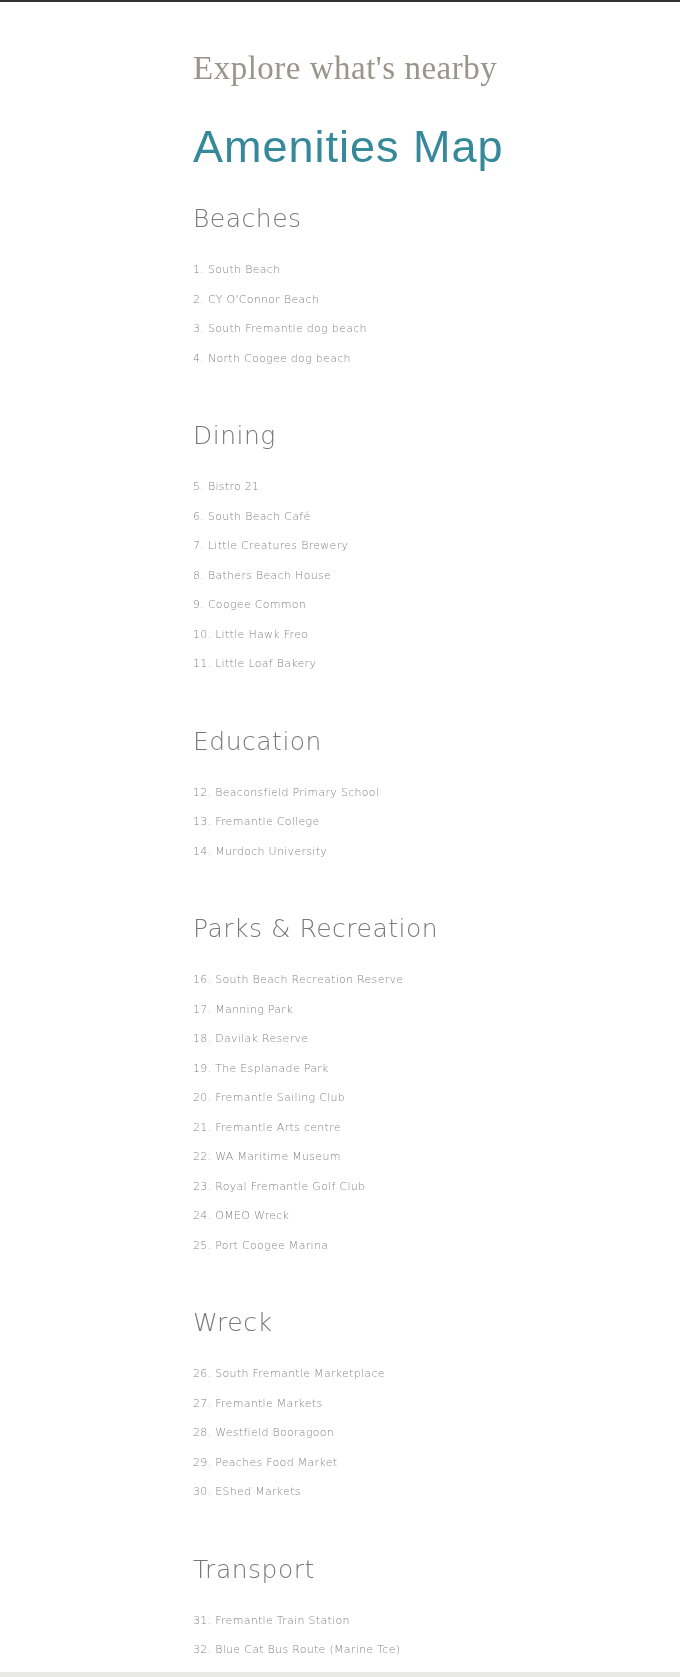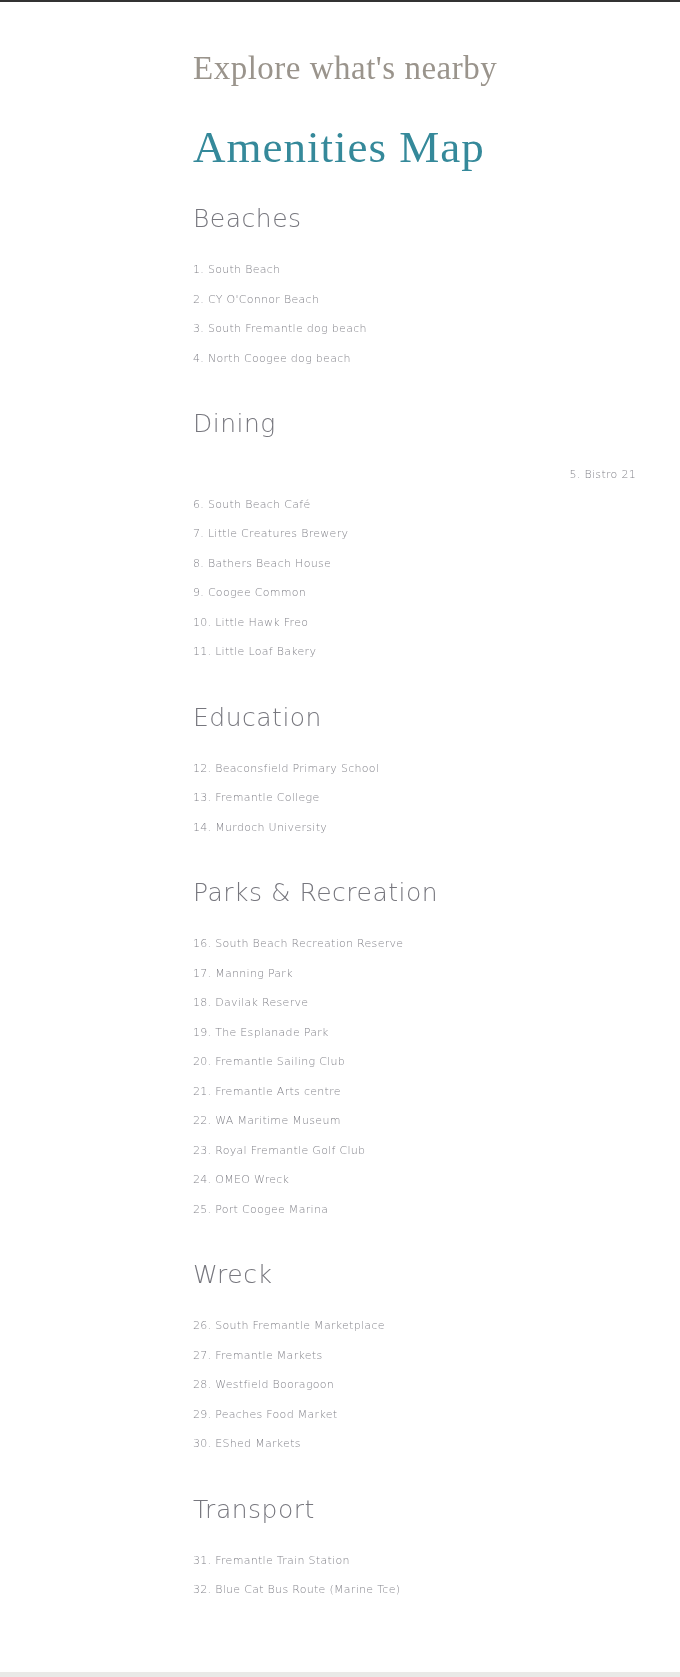--- a/index.html
+++ b/index.html
@@ -35,30 +35,30 @@
   .eyebrow {
     font-family: "Liberation Serif", "DejaVu Serif", serif;
     font-weight: 400;
     font-size: 33px;
     line-height: 44px;
     letter-spacing: 0.5px;
     color: var(--eyebrow-gray, #9a948c);
     margin: 0;
   }
   .page-title {
-    font-family: Liberation Serif, serif;
+    font-family: Liberation Sans, sans-serif;
     font-weight: 300;
     font-size: 45px;
     line-height: 62px;
     letter-spacing: 1px;
     color: var(--accent-teal, #35899a);
     margin: 26px 0 0 0;
   }
   .sections section {
-    margin-top: 34px;
+    margin-top: 46px;
   }
   .sections section:first-child {
     margin-top: 24px;
   }
   .section-heading {
     font-size: 25px;
     line-height: 34px;
     font-weight: 300;
     letter-spacing: 0.5px;
     color: var(--heading-gray, #77777e);
@@ -76,21 +76,20 @@
     letter-spacing: 0.3px;
     color: var(--item-gray, #84848b);
   }
   ol.amenity-list li.clipped {
     height: 29.5px;
   }
   ol.amenity-list li.clipped .clip-box {
     display: block;
     height: 20px;
     overflow: hidden;
-    text-align: right;
   }
 </style>
 </head>
 <body>
 
 <div class="top-bar"></div>
 
 <div class="content">
   <h2 class="eyebrow">Explore what's nearby</h2>
   <h1 class="page-title">Amenities Map</h1>

